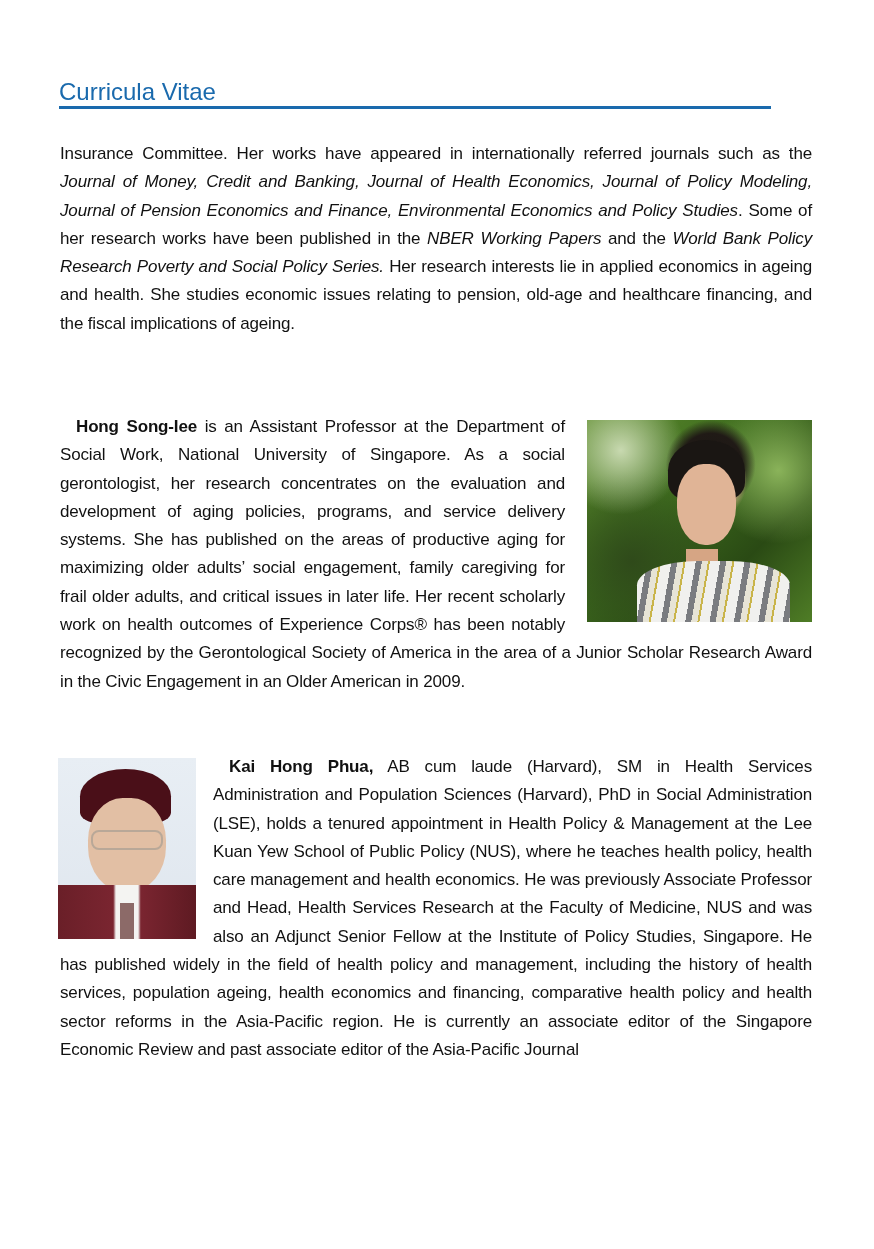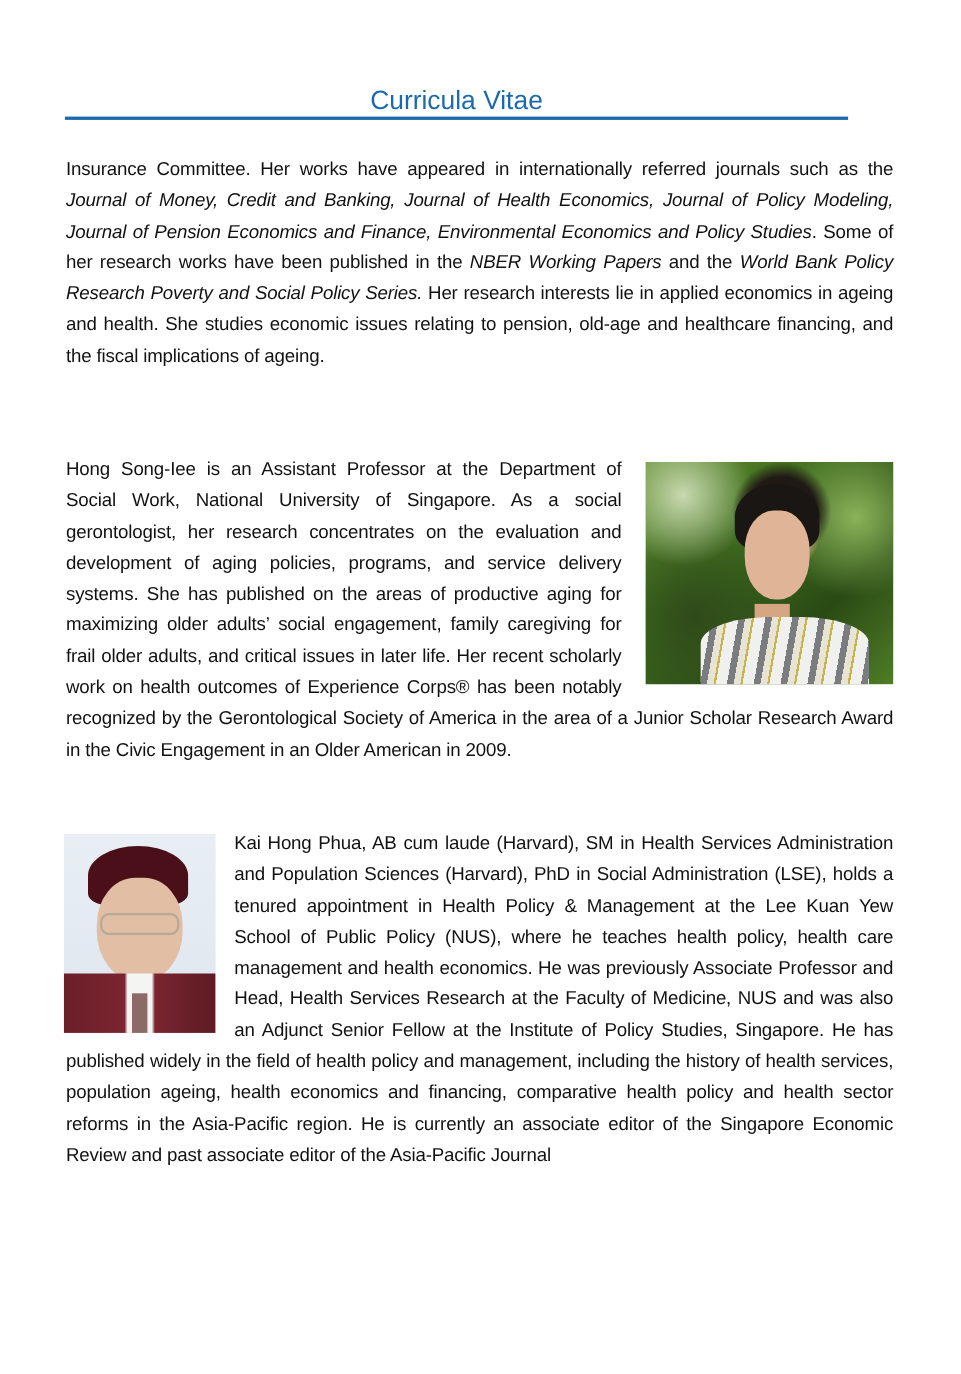--- a/index.html
+++ b/index.html
@@ -23,32 +23,31 @@
     .heading {
       position: absolute;
       left: 59px;
       top: 78px;
       width: 712px;
       border-bottom: 3px solid #1a6aad;
       font-size: 24px;
       line-height: 28px;
       color: #1a6aad;
       letter-spacing: 0px;
-      text-align: center;
     }
     .para {
       position: absolute;
       font-size: 17px;
       line-height: 28.3px;
       text-align: justify;
       letter-spacing: -0.15px;
       word-spacing: 0px;
     }
     .para i { font-style: italic; }
-    .para b { font-weight: normal; }
+    .para b { font-weight: bold; margin-left: 16px; }
     .p1 {
       left: 60px;
       top: 140px;
       width: 752px;
     }
     .block {
       position: absolute;
       left: 60px;
       width: 752px;
     }

